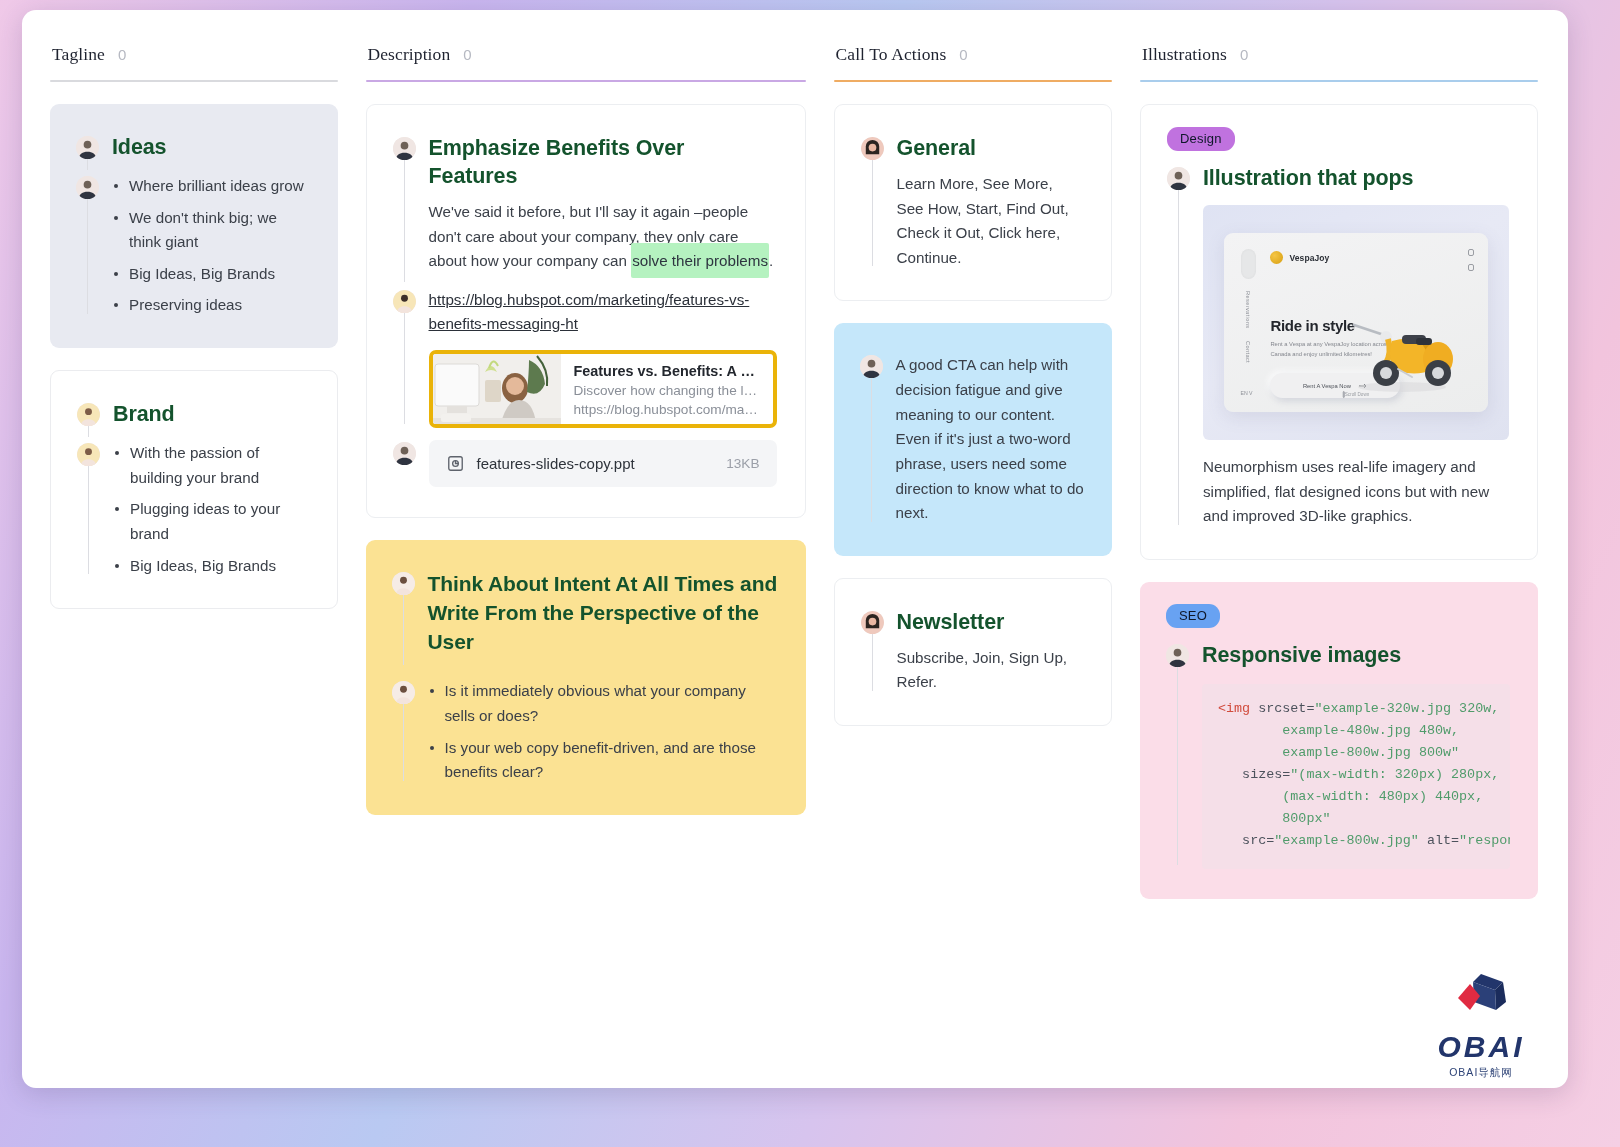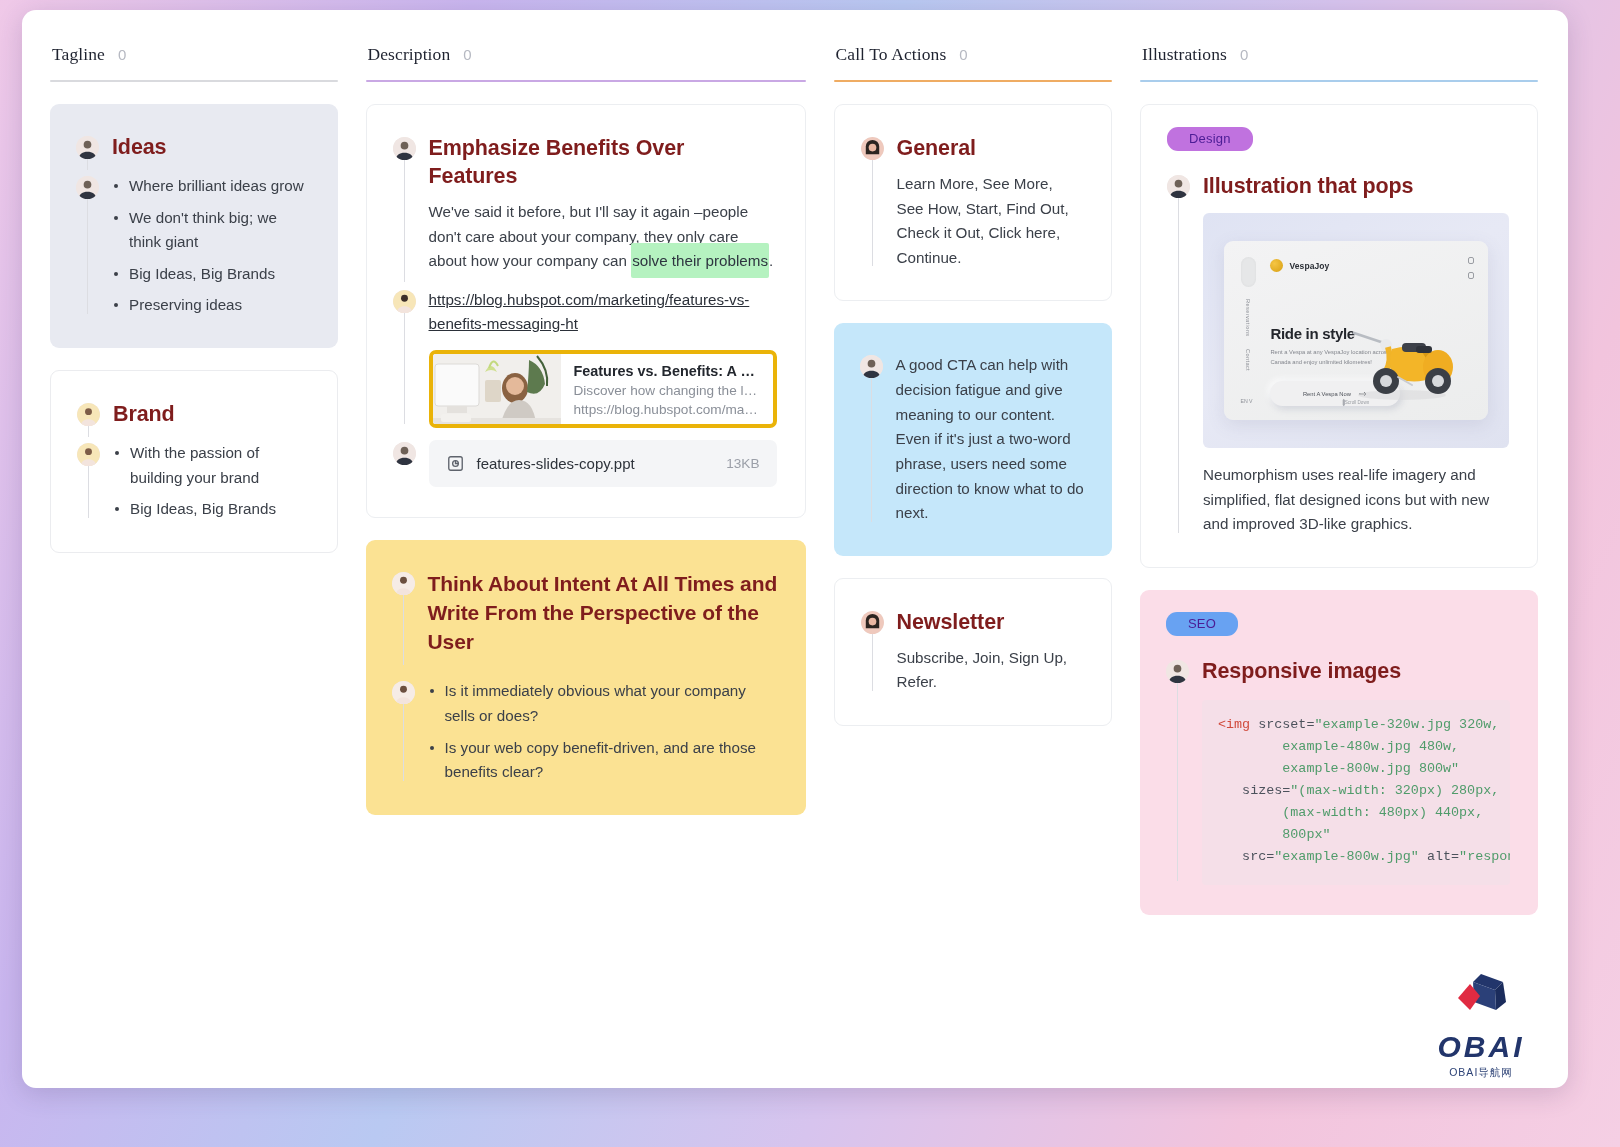--- a/index.html
+++ b/index.html
@@ -90,21 +90,21 @@
   .rail {
     position: absolute;
     left: 11px; top: 24px; bottom: -8px;
     width: 1px; background: #dcdde2;
   }
   .blk.last .rail { bottom: 4px; }
 
   h3.card-title {
     font-size: 21.5px;
     font-weight: 700;
-    color: #7f1d1d;
+    color: #14532d;
     letter-spacing: -.1px;
     line-height: 1.3;
   }
   h3.card-title.big {
     font-size: 21px;
     line-height: 1.38;
   }
   p.card-text {
     font-size: 15.2px;
     line-height: 1.62;
@@ -172,24 +172,24 @@
     padding: 14px 17px;
   }
   .file-icon { width:19px; height:19px; flex:none; color:#5e636c; }
   .file-name { font-size:15px; color:#2e333b; flex:1; }
   .file-size { font-size:13.6px; color:#9b9fa8; }
 
   
   .tag {
     display: inline-block;
     font-size: 13px;
-    color: #4c1d95;
+    color: #0f172a;
     border-radius: 11px;
-    padding: 4px 22px 5px;
-    margin-bottom: 22px;
+    padding: 4px 13px 5px;
+    margin-bottom: 14px;
     letter-spacing: .2px;
   }
   .tag.design { background:#c072df; }
   .tag.seo    { background:#68a2f2; }
 
   
   .illus-wrap {
     margin-top: 12px;
     border-radius: 6px;
     overflow: hidden;
@@ -331,20 +331,21 @@
             <span class="avatar">
               <svg viewBox="0 0 24 24">
                   <circle cx="12" cy="12" r="12" fill="#f7e6b8"></circle>
                   <circle cx="12" cy="9" r="3.6" fill="#7d5c46"></circle>
                   <path d="M4 24c0-4.6 3.6-7 8-7s8 2.4 8 7z" fill="#f3e4dd"></path>
                 </svg>
             </span>
             <span class="rail"></span>
             <ul class="card-list">
               <li>With the passion of building your brand</li>
+              <li>Plugging ideas to your brand</li>
               <li>Big Ideas, Big Brands</li>
             </ul>
           </div>
         </div>
       </div>
     </div>
 
     <div class="column col-description">
       <div class="col-head">
         <span class="col-title">Description</span>

